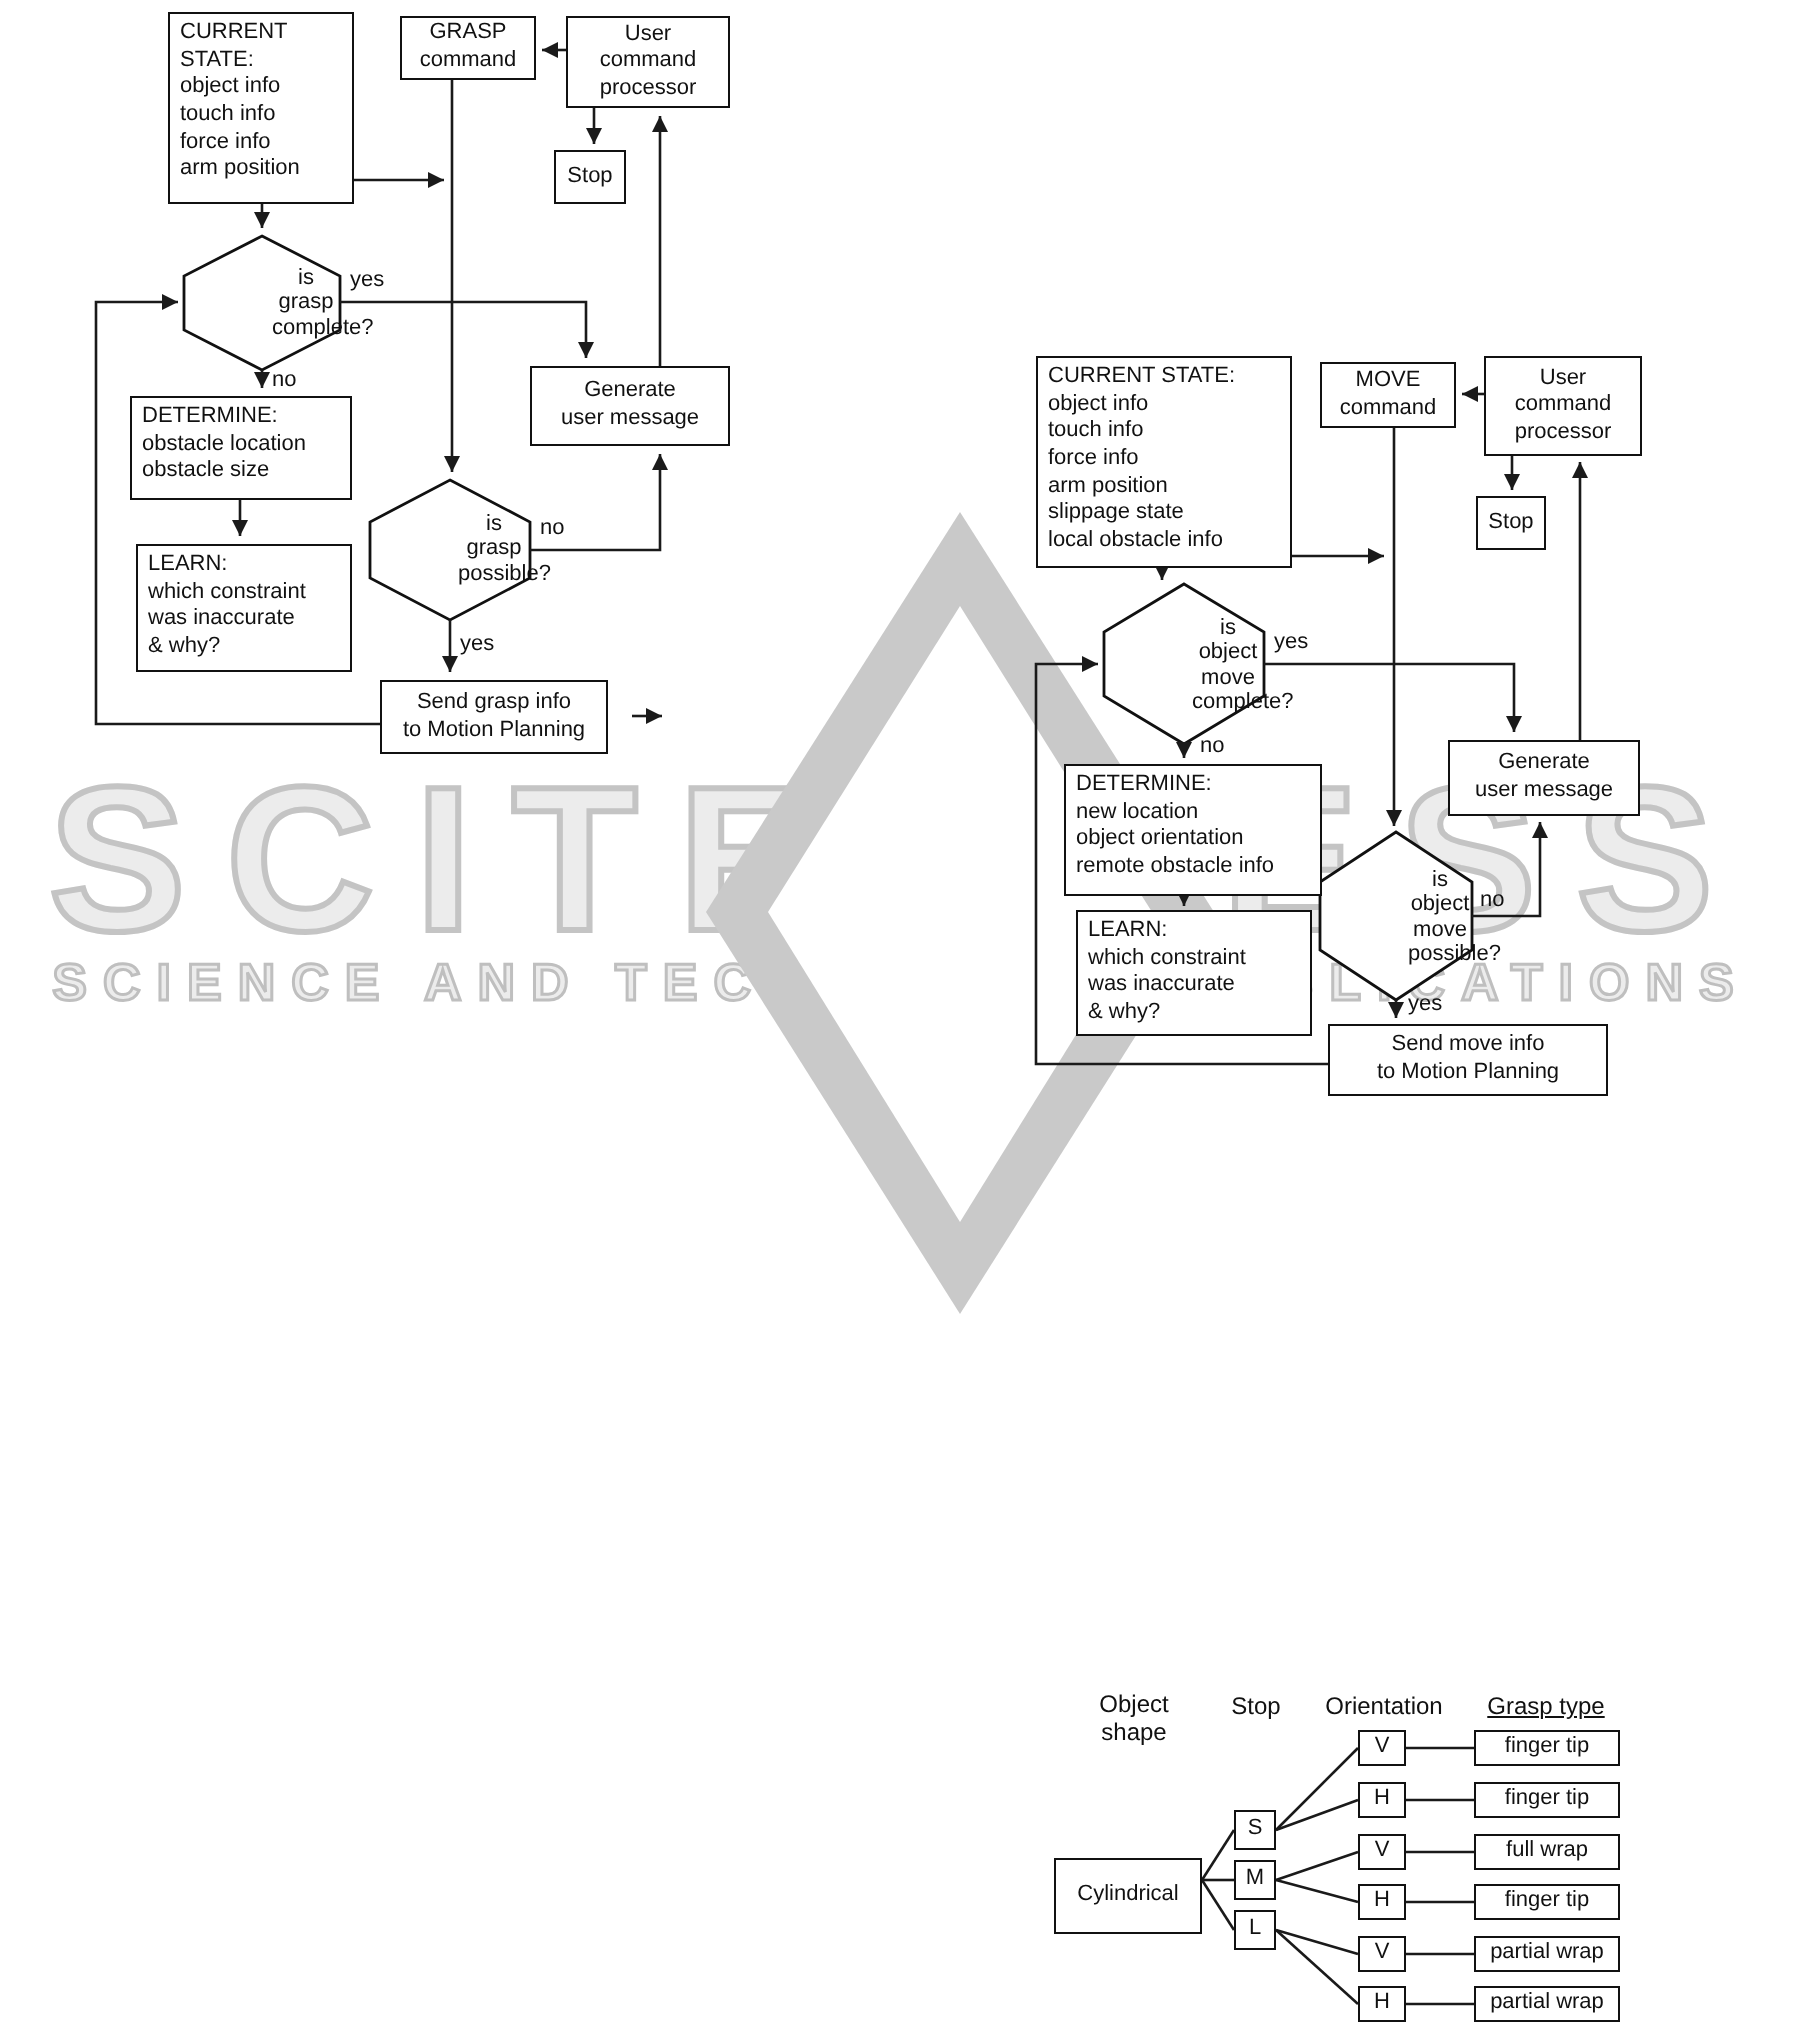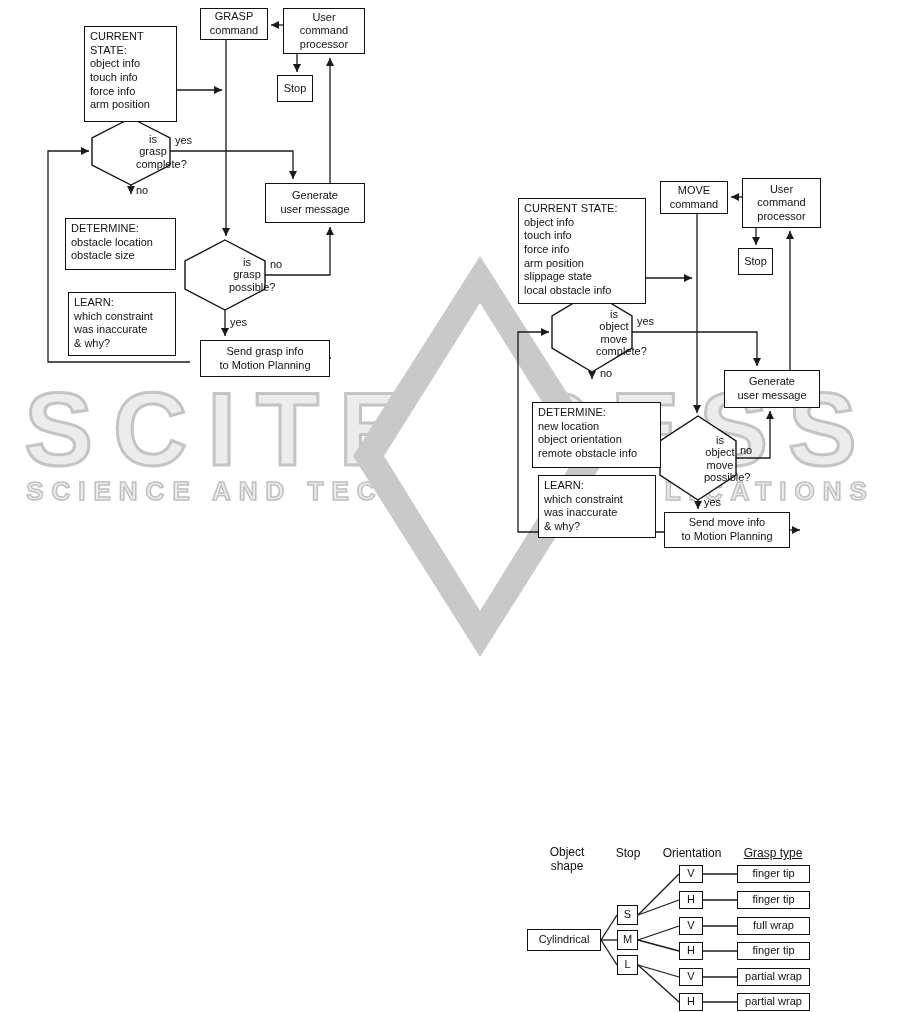--- a/index.html
+++ b/index.html
@@ -9,21 +9,21 @@
   .wm { position:absolute; z-index:0; left:0; width:100%; text-align:center; font-weight:bold;
         color:#ececec; line-height:1; }
   #wm-brand   { top:378px; font-size:103px; letter-spacing:20px; -webkit-text-stroke:3px #c4c4c4; }
   #wm-tagline { top:478px; font-size:26px;  letter-spacing:8px;  -webkit-text-stroke:1.5px #bfbfbf; }
 
   #wires { position:absolute; left:0; top:0; z-index:1; }
 
   .node { position:absolute; z-index:2; background:#fff; border:1.4px solid #111;
           font-size:11px; line-height:1.24; white-space:pre-line; color:#111;
           display:flex; align-items:center; justify-content:center; text-align:center; padding:1px 2px; }
-  .node.tl { align-items:flex-start; justify-content:flex-start; text-align:left; padding:3px 3px 3px 5px;margin-top:20px; }
+  .node.tl { align-items:flex-start; justify-content:flex-start; text-align:left; padding:3px 3px 3px 5px; }
 
   .hex-label  { position:absolute; z-index:2; font-size:11px; line-height:1.12;
                 white-space:pre-line; text-align:center; color:#111;padding-left:44px; }
   .edge-label { position:absolute; z-index:3; font-size:11px; color:#111; background:transparent; }
   .thead      { position:absolute; z-index:2; font-size:12px; white-space:pre-line; text-align:center; color:#111; }
 
   .edge { stroke:#1a1a1a; stroke-width:1.3; fill:none; }
   .hex  { fill:#fff; stroke:#111; stroke-width:1.4; }
 </style>
 </head>
@@ -121,21 +121,21 @@
 obstacle size</div>
   <div class="node tl" style="left:68px;top:272px;width:108px;height:64px;">LEARN:
 which constraint
 was inaccurate
 &amp; why?</div>
   <div class="hex-label" style="left:185px;top:256px;width:80px;">is
 grasp
 possible?</div>
   <div class="node" style="left:265px;top:183px;width:100px;height:40px;">Generate
 user message</div>
-  <div class="node" style="left:200px;top:340px;width:130px;height:37px;">Send grasp info
+  <div class="node" style="left:190px;top:340px;width:114px;height:37px;">Send grasp info
 to Motion Planning</div>
   <span class="edge-label" style="left:175px;top:134px;">yes</span>
   <span class="edge-label" style="left:136px;top:184px;">no</span>
   <span class="edge-label" style="left:270px;top:258px;">no</span>
   <span class="edge-label" style="left:230px;top:316px;">yes</span>
 
   <div class="node tl" style="left:518px;top:178px;width:128px;height:106px;">CURRENT STATE:
 object info
 touch info
 force info
@@ -159,34 +159,34 @@
   <div class="node tl" style="left:538px;top:455px;width:118px;height:63px;">LEARN:
 which constraint
 was inaccurate
 &amp; why?</div>
   <div class="hex-label" style="left:660px;top:434px;width:76px;">is
 object
 move
 possible?</div>
   <div class="node" style="left:724px;top:370px;width:96px;height:38px;">Generate
 user message</div>
-  <div class="node" style="left:664px;top:512px;width:126px;height:36px;">Send move info
+  <div class="node" style="left:664px;top:512px;width:140px;height:36px;">Send move info
 to Motion Planning</div>
   <span class="edge-label" style="left:637px;top:315px;">yes</span>
   <span class="edge-label" style="left:600px;top:367px;">no</span>
   <span class="edge-label" style="left:740px;top:444px;">no</span>
   <span class="edge-label" style="left:704px;top:496px;">yes</span>
 
   <div class="thead" style="left:538px;top:845px;width:58px;">Object
 shape</div>
   <div class="thead" style="left:608px;top:846px;width:40px;">Stop</div>
   <div class="thead" style="left:655px;top:846px;width:74px;">Orientation</div>
   <div class="thead" style="left:733px;top:846px;width:80px;text-decoration:underline;">Grasp type</div>
 
-  <div class="node" style="left:527px;top:929px;width:74px;height:22px;">Cylindrical</div>
+  <div class="node" style="left:527px;top:929px;width:74px;height:38px;">Cylindrical</div>
 
   <div class="node" style="left:617px;top:905px;width:21px;height:20px;">S</div>
   <div class="node" style="left:617px;top:930px;width:21px;height:20px;">M</div>
   <div class="node" style="left:617px;top:955px;width:21px;height:20px;">L</div>
 
   <div class="node" style="left:679px;top:865px;width:24px;height:18px;">V</div>
   <div class="node" style="left:679px;top:891px;width:24px;height:18px;">H</div>
   <div class="node" style="left:679px;top:917px;width:24px;height:18px;">V</div>
   <div class="node" style="left:679px;top:942px;width:24px;height:18px;">H</div>
   <div class="node" style="left:679px;top:968px;width:24px;height:18px;">V</div>

